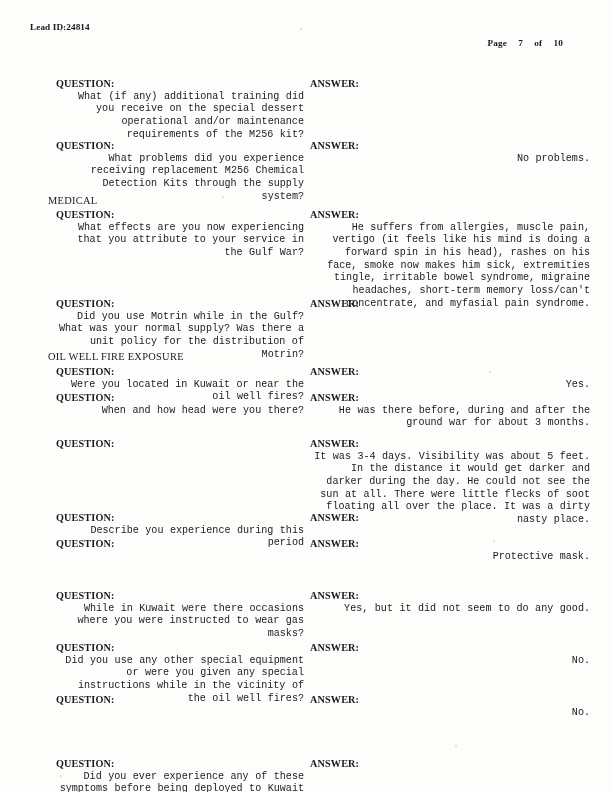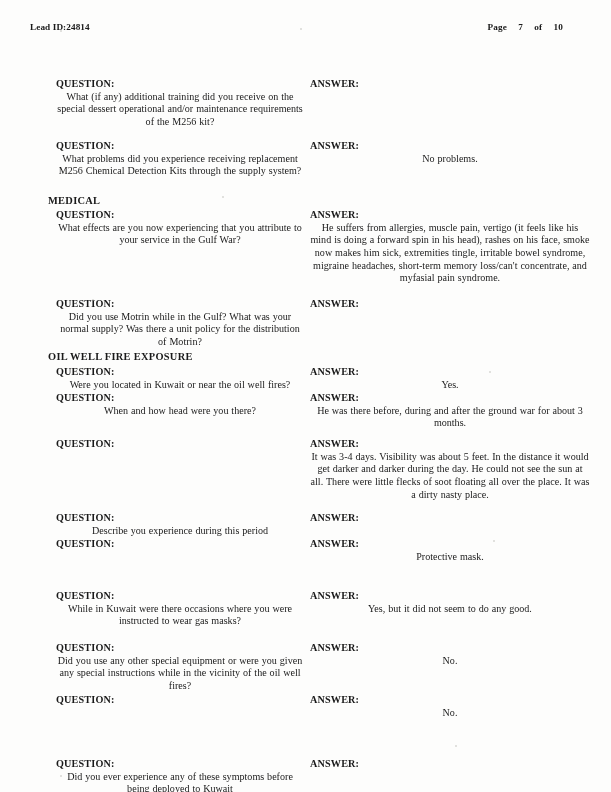--- a/index.html
+++ b/index.html
@@ -35,21 +35,21 @@
   }
   .lead-id {
     position: absolute;
     left: 0;
     top: 0;
     white-space: nowrap;
   }
   .page-num {
     position: absolute;
     right: 18px;
-    top: 0;
+    top: 16px;
     white-space: nowrap;
   }
   .page-num .seg { margin-left: 9px; }
   .page-num .seg:first-child { margin-left: 0; }
 
   
   .content {
     position: absolute;
     top: 78px;
     left: 0;
@@ -77,28 +77,29 @@
 
   .label {
     font-weight: bold;
     font-size: 10.2px;
     line-height: 12.6px;
     letter-spacing: 0.15px;
   }
   .qtext, .atext {
     font-size: 10.1px;
     line-height: 12.7px;
-    text-align: center;
+    text-align: right;
     word-spacing: 0.4px;
+    font-family: Liberation Mono, monospace;
   }
 
   .section-head {
     position: absolute;
     left: 48px;
-    font-weight: bold;
+    font-weight: normal;
     font-size: 10.4px;
     line-height: 13px;
     letter-spacing: 0.3px;
     text-align: right;
   }
 
   
   .speck {
     position: absolute;
     background: #b9b9b4;

